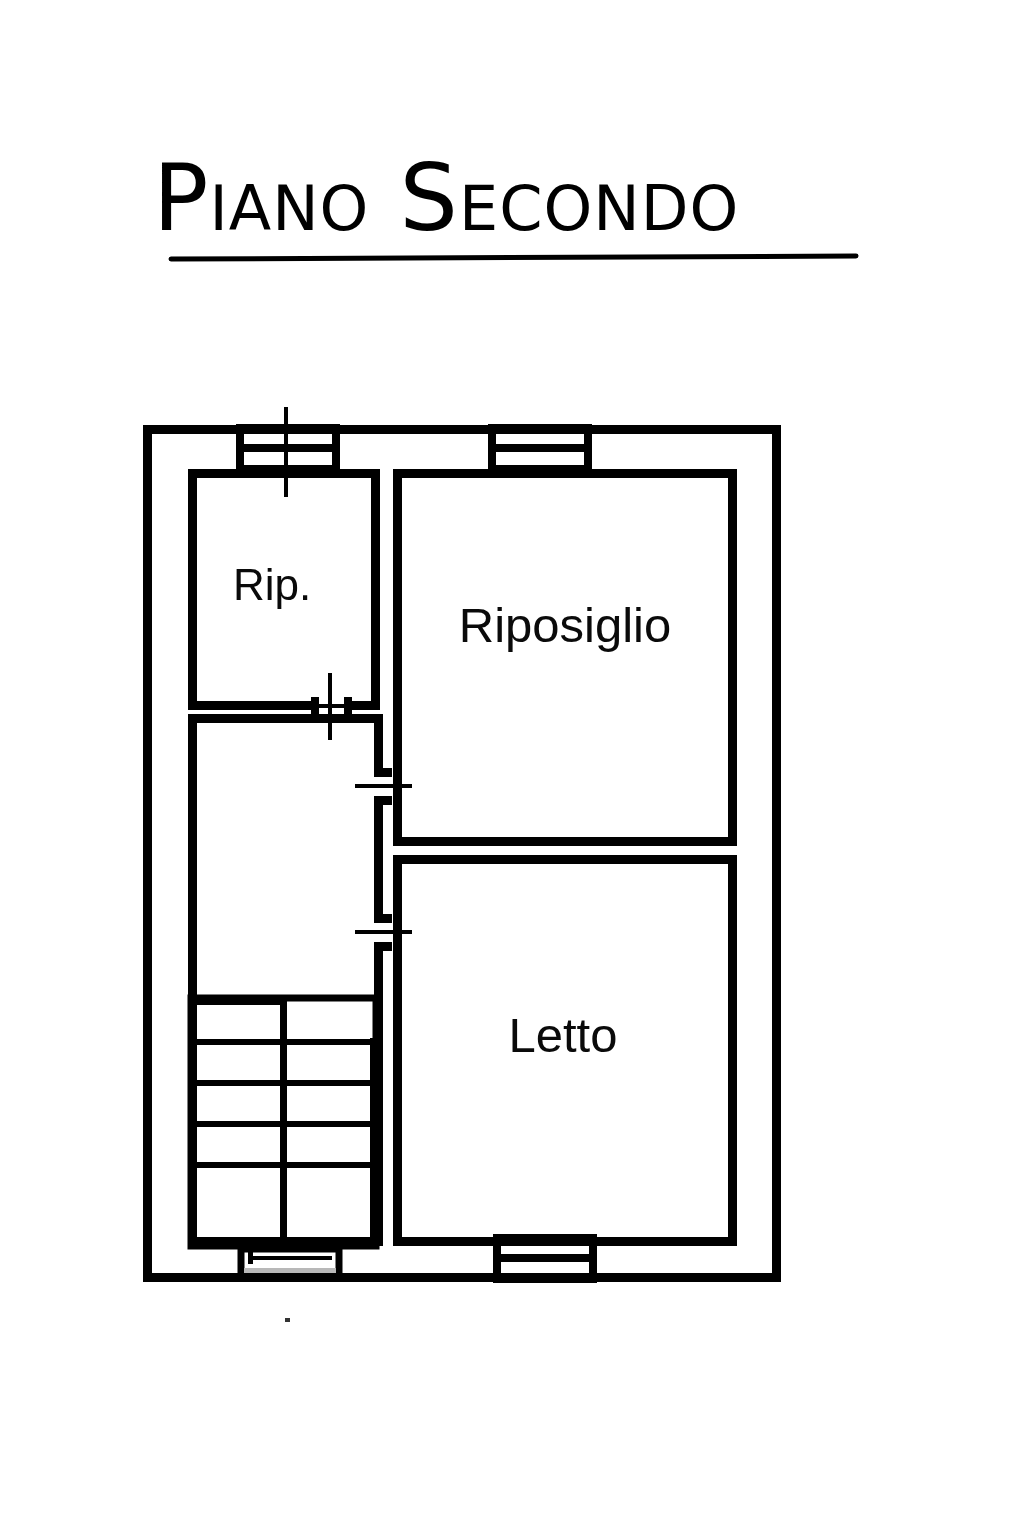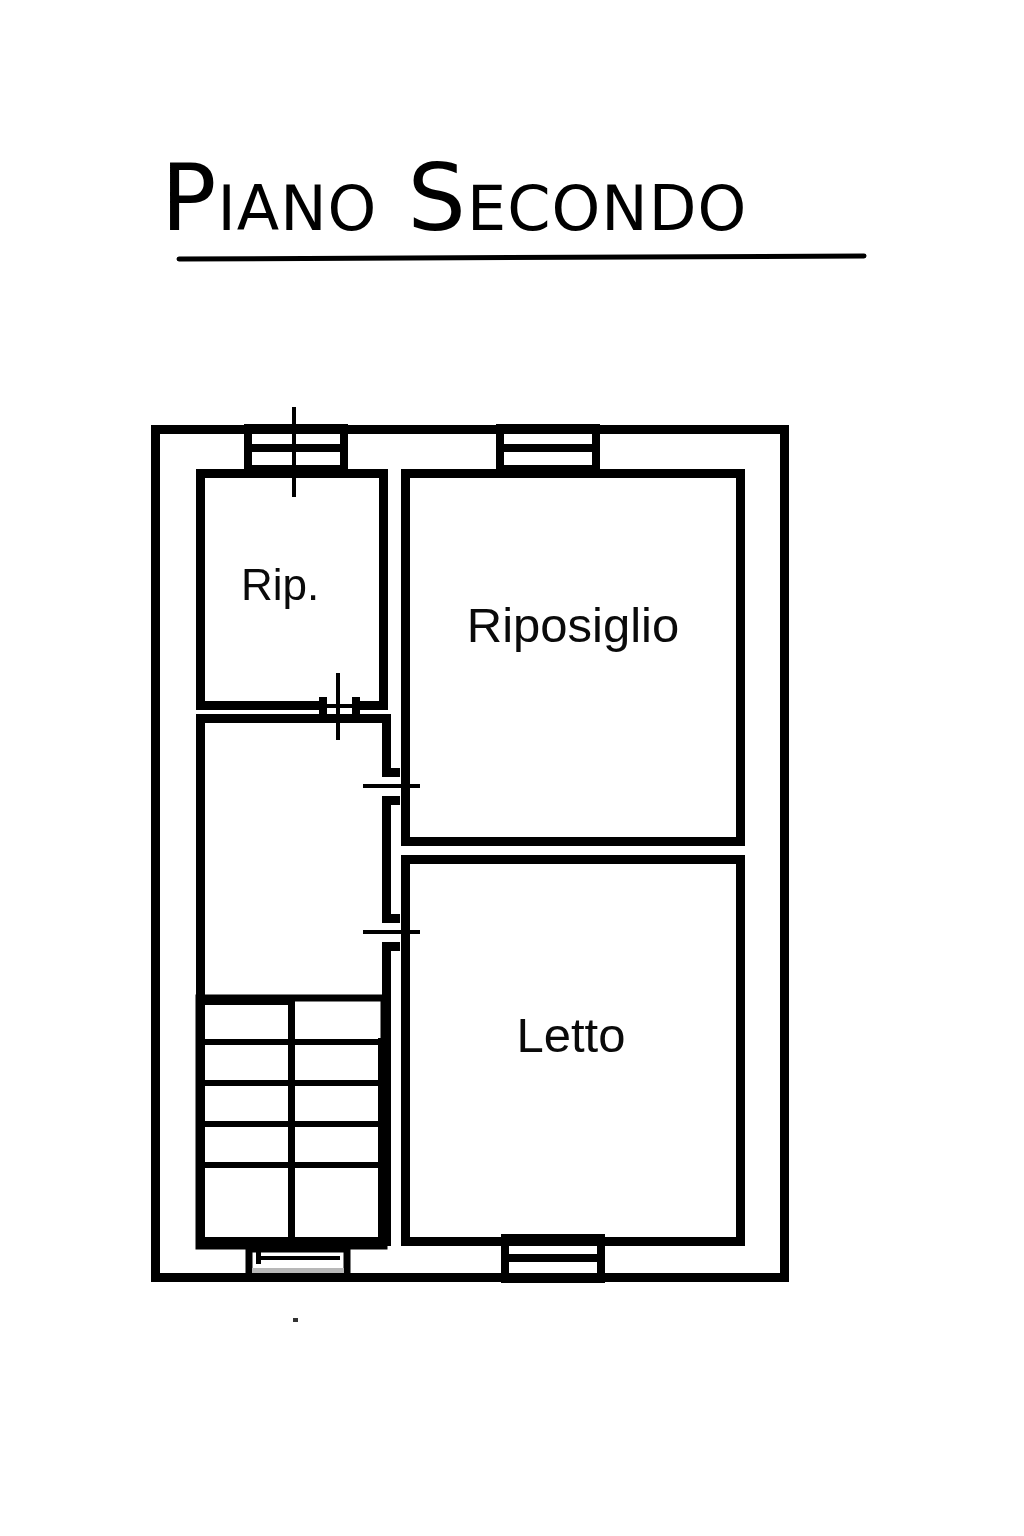--- a/index.html
+++ b/index.html
@@ -10,21 +10,21 @@
   }
   body {
     width: 1024px;
     height: 1536px;
     position: relative;
     font-family: "Liberation Sans", sans-serif;
     overflow: hidden;
   }
   #plan-root {
     position: absolute;
-    left: 16px; top: 0;
+    left: 8px; top: 0;
     width: 820px;
     height: 1536px;
   }
   #plan-svg {
     display: block;
     width: 1024px;
     height: 1536px;
   }
   .title-text {
     font-family: "DejaVu Sans", sans-serif;

